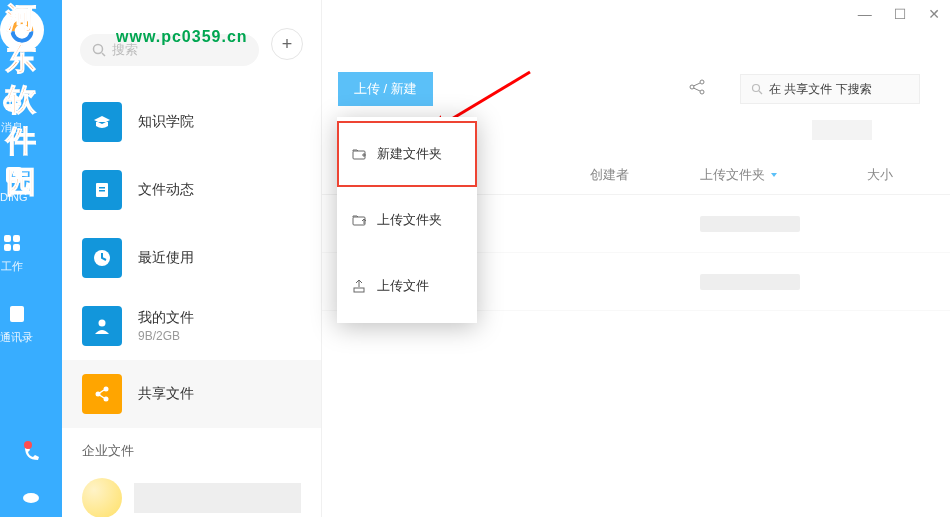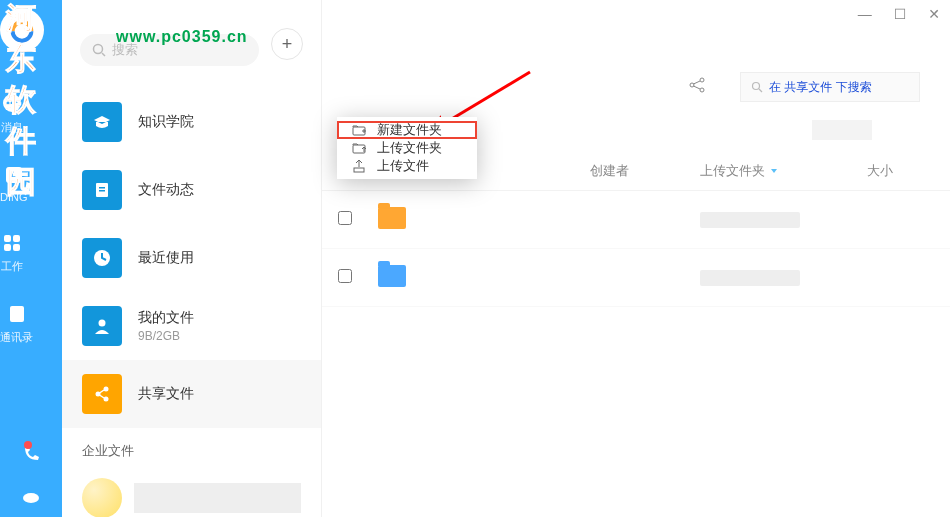--- a/index.html
+++ b/index.html
@@ -38,25 +38,25 @@
     
     
     .main { position: absolute; left: 322px; top: 0; right: 0; height: 517px; background: #fff; }
     .win-controls { position: absolute; top: 6px; right: 10px; display: flex; gap: 22px; color: #888; font-size: 14px; }
     .win-controls span { cursor: pointer; }
     
     .toolbar { display: flex; align-items: center; padding: 72px 30px 14px 16px; gap: 14px; }
     .upload-btn { background: #5bc0f8; color: #fff; border: none; padding: 8px 16px; font-size: 13px; cursor: pointer; position: relative; }
     .tb-spacer { flex: 1; }
     .tb-icon { color: #888; cursor: pointer; margin-right: 20px; }
-    .tb-search { width: 180px; height: 30px; background: #fafafa; border: 1px solid #eee; display: flex; align-items: center; padding: 0 10px; font-size: 12px; color: #1d4ed8; gap: 6px; }
+    .tb-search { width: 180px; height: 30px; background: #fafafa; border: 1px solid #eee; display: flex; align-items: center; padding: 0 10px; font-size: 12px; color: #404040; gap: 6px; }
     
     
     .dropdown { position: absolute; left: 337px; top: 117px; width: 140px; background: #fff; box-shadow: 0 4px 24px rgba(0,0,0,0.25); z-index: 10; padding: 4px 0; }
-    .dd-item { display: flex; align-items: center; padding: 0 14px; font-size: 13px; color: #333; cursor: pointer; gap: 10px; }
+    .dd-item { display: flex; align-items: center; padding: 24px 14px; font-size: 13px; color: #333; cursor: pointer; gap: 10px; }
     .dd-item.hilite { outline: 2px solid #e43; outline-offset: -2px; }
     
     
     .arrow { position: absolute; left: 430px; top: 66px; z-index: 5; pointer-events: none; }
     
     
     .crumb-blur { position: absolute; left: 490px; top: 120px; width: 60px; height: 20px; background: #f3f3f3; }
     
     
     .headers { display: flex; padding: 46px 30px 10px 16px; font-size: 13px; color: #888; border-bottom: 1px solid #f2f2f2; }
@@ -235,20 +235,21 @@
 </div>
 
 <div class="main">
   <div class="win-controls">
     <span>—</span>
     <span>☐</span>
     <span>✕</span>
   </div>
 
   <div class="toolbar">
+    <button class="upload-btn">上传 / 新建</button>
     <div class="tb-spacer"></div>
     <span class="tb-icon">
       <svg width="18" height="18">
           <circle cx="4" cy="9" r="2" fill="none" stroke="#888"></circle>
           <circle cx="14" cy="4" r="2" fill="none" stroke="#888"></circle>
           <circle cx="14" cy="14" r="2" fill="none" stroke="#888"></circle>
           <line x1="5.5" y1="8" x2="12" y2="5" stroke="#888"></line>
           <line x1="5.5" y1="10" x2="12" y2="13" stroke="#888"></line>
         </svg>
     </span>

